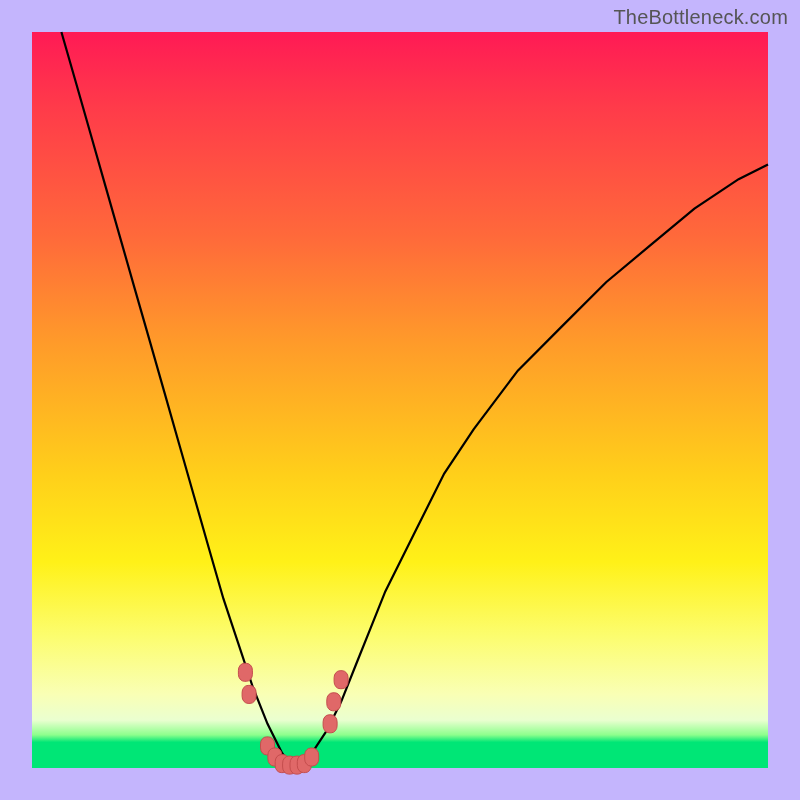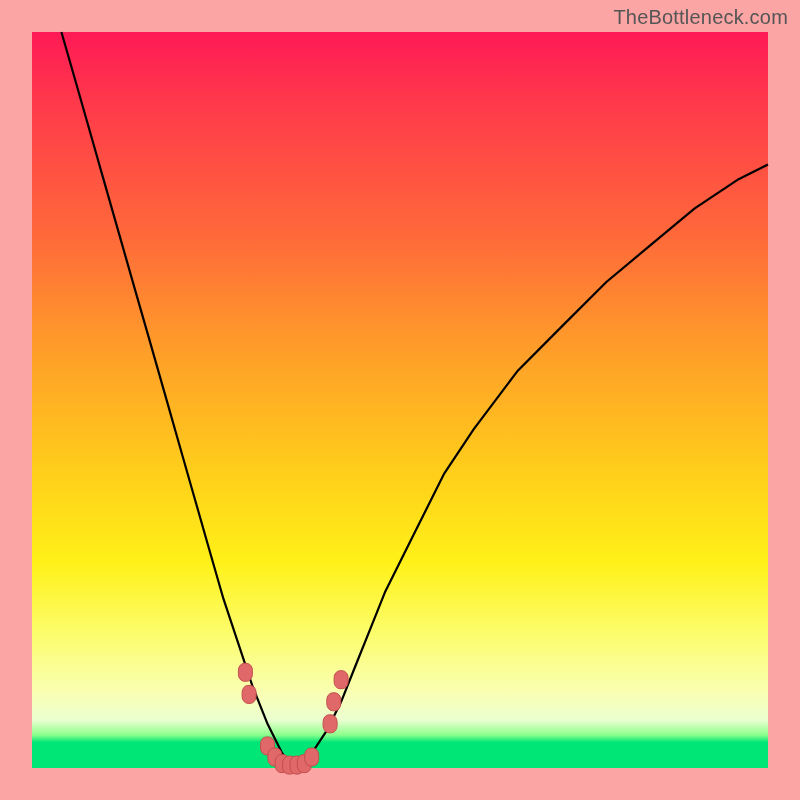--- a/index.html
+++ b/index.html
@@ -9,21 +9,21 @@
     height: 800px;
     overflow: hidden;
     background: #000;
     font-family: Arial, Helvetica, sans-serif;
   }
   .frame {
     position: absolute;
     top: 0; left: 0;
     width: 800px;
     height: 800px;
-    background: #fca5a5;
+    background: #c4b5fd;
   }
   .plot-area {
     position: absolute;
     top: 32px;
     left: 32px;
     width: 736px;
     height: 736px;
     
     background:
       linear-gradient(

